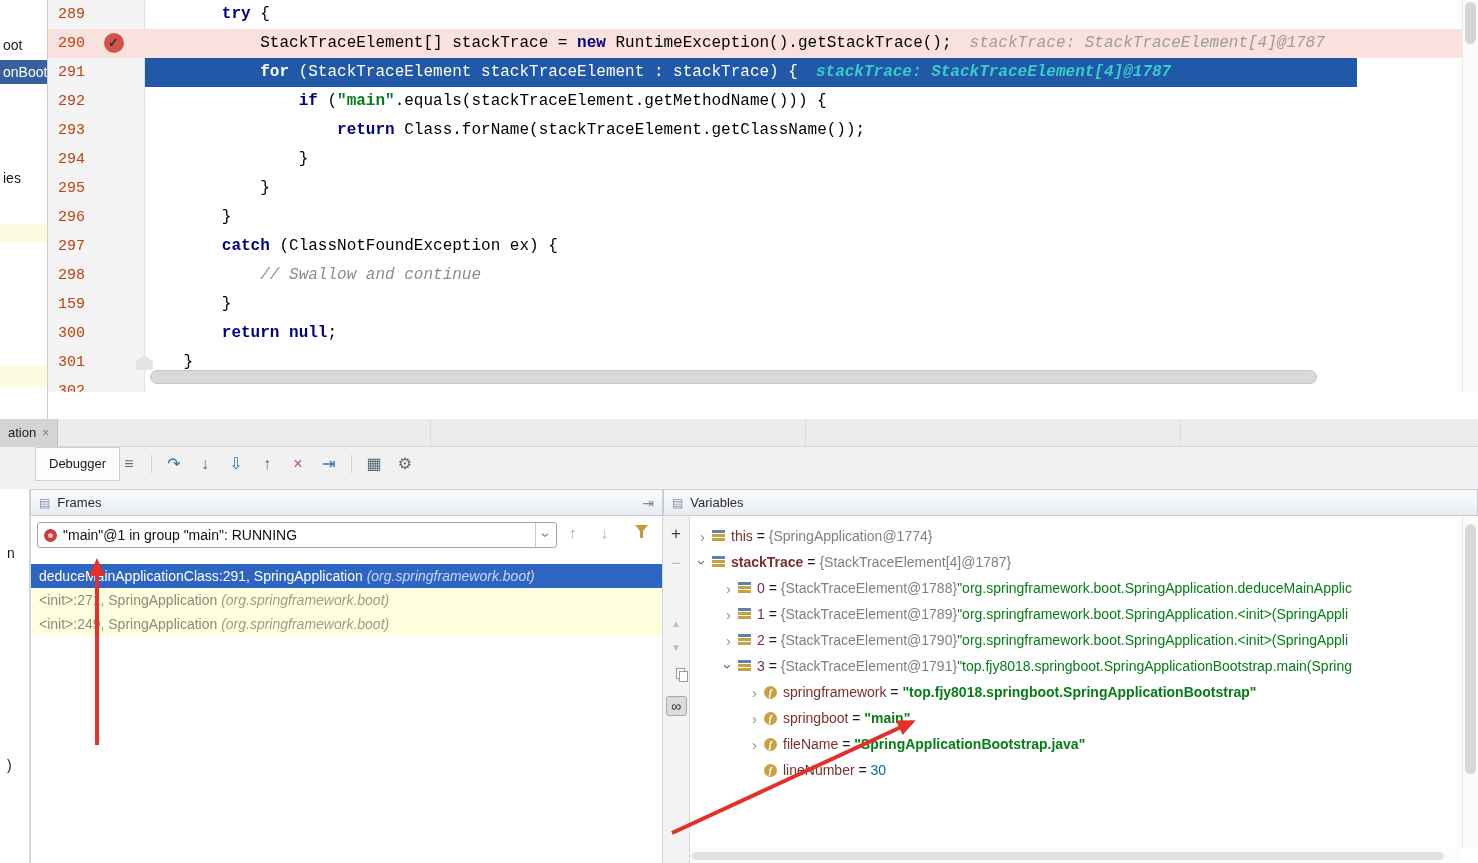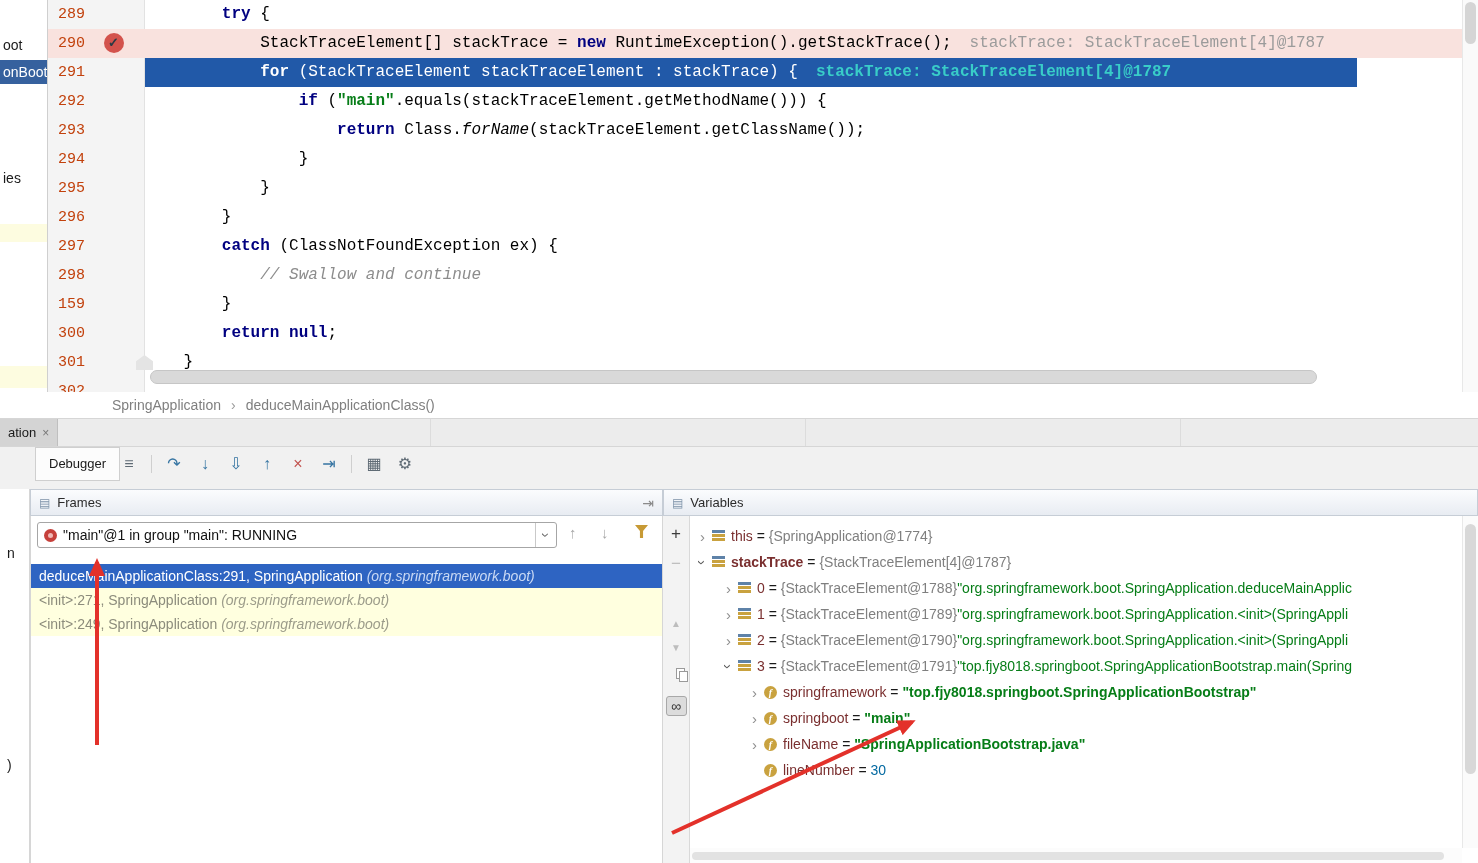--- a/index.html
+++ b/index.html
@@ -19,25 +19,25 @@
   .gutter-bg{position:absolute;left:0;top:0;width:97px;height:100%;background:#F4F4F4;
              border-right:1px solid #E2E2E2;box-sizing:border-box;}
   .line{position:relative;height:29px;white-space:nowrap;}
   .line.bp{background:#F9E2DE;}
   .code-bg{position:absolute;left:97px;top:0;width:1212px;height:29px;background:#2159A8;}
   .num{position:relative;display:inline-block;width:97px;padding-left:10px;box-sizing:border-box;
        color:#c2410c;font:15px/29px "Liberation Mono",monospace;vertical-align:top;}
   .code{position:relative;font:16px/29px "Liberation Mono",monospace;color:#000;white-space:pre;vertical-align:top;}
   .kw{color:#000080;font-weight:bold;}
   .str{color:#067D17;font-weight:bold;}
-  .stat{font-style:italic;}
+  .stat{}
   .cmt{color:#8C8C8C;font-style:italic;}
   .line.cur .code{color:#fff;}
   .line.cur .kw{color:#fff;}
-  .hint{margin-left:18px;}
+  .hint{font-style:italic;margin-left:18px;}
   .h-gray{color:#9B9B9B;}
   .h-cyan{color:#39CDC8;font-weight:bold;}
   .bp-icon{position:absolute;left:56px;top:4px;width:20px;height:20px;border-radius:50%;background:#D3524C;z-index:2;}
   .bp-icon::after{content:"✓";position:absolute;left:4px;top:1px;font:bold 13px/18px "Liberation Sans",sans-serif;color:#2A3A44;}
   .home-icon{position:absolute;left:88px;top:7px;width:17px;height:15px;background:#E4E4E4;z-index:2;
              clip-path:polygon(50% 0,100% 42%,100% 100%,0 100%,0 42%);}
   .ed-hscroll{position:absolute;left:102px;top:370px;width:1165px;height:12px;background:#D9D9D9;
               border:1px solid #C6C6C6;border-radius:7px;z-index:5;}
   .ed-vscroll{position:absolute;left:1462px;top:0;width:16px;height:392px;background:#FAFAFA;
               border-left:1px solid #E8E8E8;box-sizing:border-box;}
@@ -178,23 +178,20 @@
         <div class="line"><span class="num">300</span><span class="code"><span class="pl">        </span><span class="kw">return</span><span class="pl"> </span><span class="kw">null</span><span class="pl">;</span></span></div>
         <div class="line"><span class="num">301</span><div class="home-icon"></div><span class="code"><span class="pl">    }</span></span></div>
         <div class="line"><span class="num">302</span><span class="code"></span></div>
       </div>
     <div class="ed-hscroll"></div>
   </div>
   <div class="ed-vscroll">
     <div class="ed-vthumb"></div>
   </div>
 
-  <div class="breadcrumb">
-    <span>SpringApplication</span><span class="bc-sep">›</span><span>deduceMainApplicationClass()</span>
-  </div>
 
   <div class="tabstrip">
     <div class="ed-tab">
       <span>ation</span><span class="close">×</span>
     </div>
     <div class="ts-sep" style="left:430px"></div>
     <div class="ts-sep" style="left:805px"></div>
     <div class="ts-sep" style="left:1180px"></div>
   </div>
 

